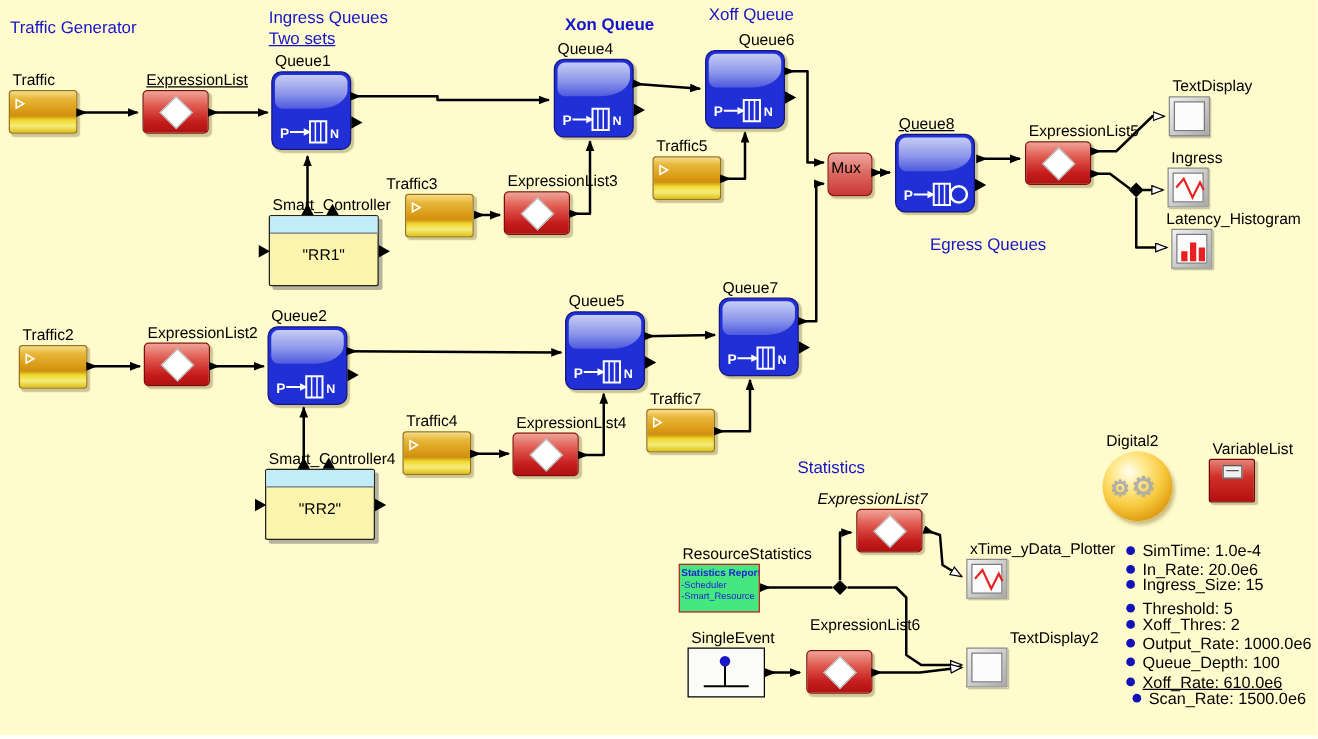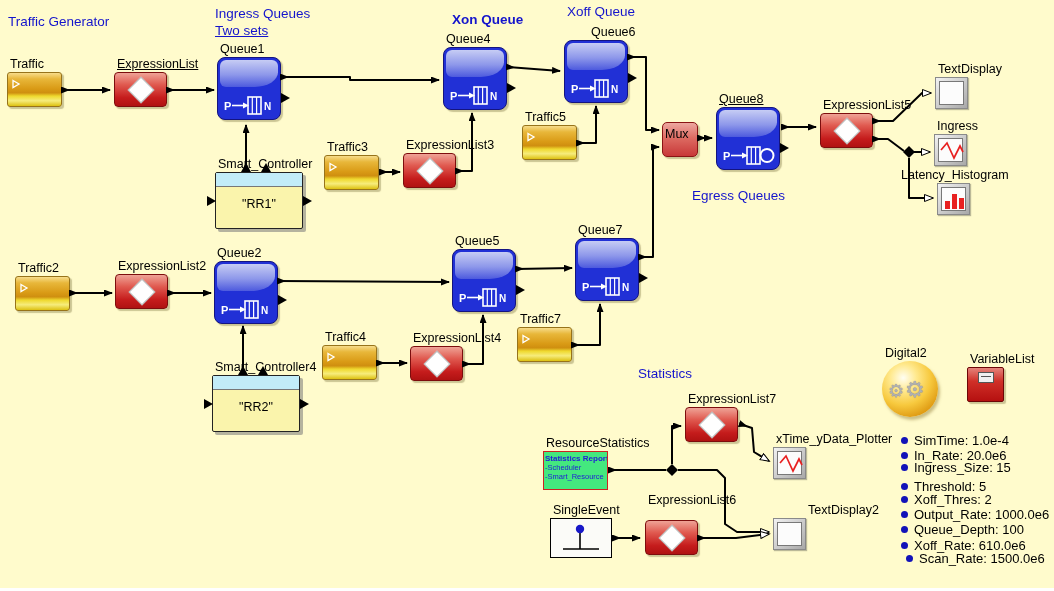--- a/index.html
+++ b/index.html
@@ -166,40 +166,40 @@
         <path d="M261,172 L266,163 L271,172 z" fill="#000"></path>
         <path d="M238,375 L243,366 L248,375 z" fill="#000"></path>
         <path d="M258,375 L263,366 L268,375 z" fill="#000"></path>
       </g>
   </svg>
 <div class="seclabel" style="left: 8px; top: 14px;">Traffic Generator</div>
     <div class="seclabel" style="left: 215px; top: 6px;">Ingress Queues</div>
     <div class="seclabel" style="left: 215px; top: 23px; text-decoration: underline;">Two sets</div>
     <div class="seclabel" style="left: 452px; top: 12px; font-weight: bold;">Xon Queue</div>
     <div class="seclabel" style="left: 567px; top: 4px;">Xoff Queue</div>
-    <div class="seclabel" style="left: 692px; top: 188px; text-align: center;">Egress Queues</div>
+    <div class="seclabel" style="left: 744px; top: 188px; text-align: center;">Egress Queues</div>
     <div class="seclabel" style="left: 638px; top: 366px;">Statistics</div>
     <div class="block traffic" style="left: 7px; top: 72px;">
       <div class="play"><svg width="10" height="10">
           <path d="M2,1.5 L8,5 L2,8.5 z" fill="none" stroke="#fff" stroke-width="1.3"></path>
         </svg></div>
     </div>
     <div class="blklabel" style="left: 10px; top: 57px;">Traffic</div>
     <div class="block traffic" style="left: 15px; top: 276px;">
       <div class="play"><svg width="10" height="10">
           <path d="M2,1.5 L8,5 L2,8.5 z" fill="none" stroke="#fff" stroke-width="1.3"></path>
         </svg></div>
     </div>
     <div class="blklabel" style="left: 18px; top: 261px;">Traffic2</div>
     <div class="block traffic" style="left: 324px; top: 155px;">
       <div class="play"><svg width="10" height="10">
           <path d="M2,1.5 L8,5 L2,8.5 z" fill="none" stroke="#fff" stroke-width="1.3"></path>
         </svg></div>
     </div>
-    <div class="blklabel" style="left: 327px; top: 140px; text-align: center;">Traffic3</div>
+    <div class="blklabel" style="left: 309px; top: 140px; text-align: center;">Traffic3</div>
     <div class="block traffic" style="left: 322px; top: 345px;">
       <div class="play"><svg width="10" height="10">
           <path d="M2,1.5 L8,5 L2,8.5 z" fill="none" stroke="#fff" stroke-width="1.3"></path>
         </svg></div>
     </div>
     <div class="blklabel" style="left: 325px; top: 330px;">Traffic4</div>
     <div class="block traffic" style="left: 522px; top: 125px;">
       <div class="play"><svg width="10" height="10">
           <path d="M2,1.5 L8,5 L2,8.5 z" fill="none" stroke="#fff" stroke-width="1.3"></path>
         </svg></div>
@@ -231,21 +231,21 @@
       <div class="diamond"></div>
     </div>
     <div class="blklabel" style="left: 823px; top: 98px;">ExpressionList5</div>
     <div class="block expressionlist" style="left: 645px; top: 520px;">
       <div class="diamond"></div>
     </div>
     <div class="blklabel" style="left: 648px; top: 493px;">ExpressionList6</div>
     <div class="block expressionlist" style="left: 685px; top: 407px;">
       <div class="diamond"></div>
     </div>
-    <div class="blklabel" style="left: 688px; top: 392px;">ExpressionList7</div>
+    <div class="blklabel" style="left: 654px; top: 392px; font-style: italic;">ExpressionList7</div>
     <div class="block queue" style="left: 217px; top: 57px;">
       <div class="glass"></div>
       <div class="glyph"><svg width="52" height="26" viewBox="0 0 52 26">
           <text x="0" y="17" font-size="11" font-weight="bold" fill="#fff" font-family="Liberation Sans, sans-serif">P</text>
           <line x1="8" y1="12.5" x2="20" y2="12.5" stroke="#fff" stroke-width="1.6"></line>
           <path d="M19,9.5 L25,12.5 L19,15.5 z" fill="#fff"></path>
           <rect x="24" y="4" width="13" height="17" fill="none" stroke="#fff" stroke-width="1.6"></rect>
           <line x1="28.3" y1="4" x2="28.3" y2="21" stroke="#fff" stroke-width="1.2"></line>
           <line x1="32.6" y1="4" x2="32.6" y2="21" stroke="#fff" stroke-width="1.2"></line>
           <text x="40" y="17" font-size="10" font-weight="bold" fill="#fff" font-family="Liberation Sans, sans-serif">N</text>
@@ -366,21 +366,21 @@
         </svg></div>
     </div>
     <div class="blklabel" style="left: 937px; top: 119px;">Ingress</div>
     <div class="block display" style="left: 937px; top: 183px;">
       <div class="inner"><svg width="25" height="24">
           <rect x="3" y="13" width="5" height="8" fill="#e82020"></rect>
           <rect x="10" y="6" width="5" height="15" fill="#e82020"></rect>
           <rect x="17" y="10" width="5" height="11" fill="#e82020"></rect>
         </svg></div>
     </div>
-    <div class="blklabel" style="left: 901px; top: 168px;">Latency_Histogram</div>
+    <div class="blklabel" style="left: 933px; top: 168px;">Latency_Histogram</div>
     <div class="block display" style="left: 773px; top: 447px;">
       <div class="inner"><svg width="25" height="24">
           <polyline points="2,11 8,4 15,19 21,7 24,13" stroke="#e82020" stroke-width="1.7" fill="none"></polyline>
         </svg></div>
     </div>
     <div class="blklabel" style="left: 776px; top: 432px;">xTime_yData_Plotter</div>
     <div class="block display" style="left: 773px; top: 518px;">
       <div class="inner"></div>
     </div>
     <div class="blklabel" style="left: 776px; top: 503px; margin-left: 32px;">TextDisplay2</div>
@@ -393,15 +393,15 @@
       <div class="vl-icon"></div>
     </div>
     <div class="blklabel" style="left: 970px; top: 352px;">VariableList</div>
     <div class="param" style="left: 901px; top: 433px;"><span class="dot"></span><span>SimTime: 1.0e-4</span></div>
     <div class="param" style="left: 901px; top: 448px;"><span class="dot"></span><span>In_Rate: 20.0e6</span></div>
     <div class="param" style="left: 901px; top: 460px;"><span class="dot"></span><span>Ingress_Size: 15</span></div>
     <div class="param" style="left: 901px; top: 479px;"><span class="dot"></span><span>Threshold: 5</span></div>
     <div class="param" style="left: 901px; top: 492px;"><span class="dot"></span><span>Xoff_Thres: 2</span></div>
     <div class="param" style="left: 901px; top: 507px;"><span class="dot"></span><span>Output_Rate: 1000.0e6</span></div>
     <div class="param" style="left: 901px; top: 522px;"><span class="dot"></span><span>Queue_Depth: 100</span></div>
-    <div class="param" style="left: 901px; top: 538px;"><span class="dot"></span><span>Xoff_Rate: 610.0e6</span></div>
+    <div class="param" style="left: 901px; top: 538px; text-decoration: underline;"><span class="dot"></span><span>Xoff_Rate: 610.0e6</span></div>
     <div class="param" style="left: 906px; top: 551px;"><span class="dot"></span><span>Scan_Rate: 1500.0e6</span></div>
   </div>
 
 </body></html>

